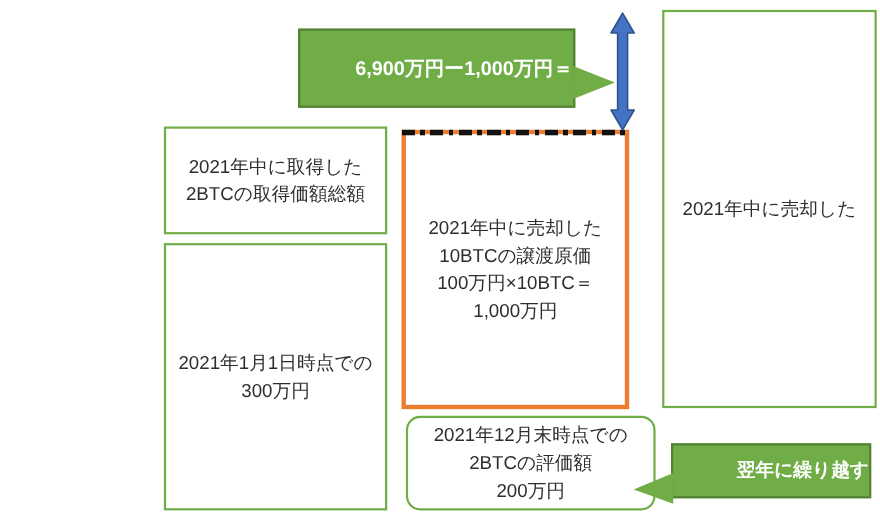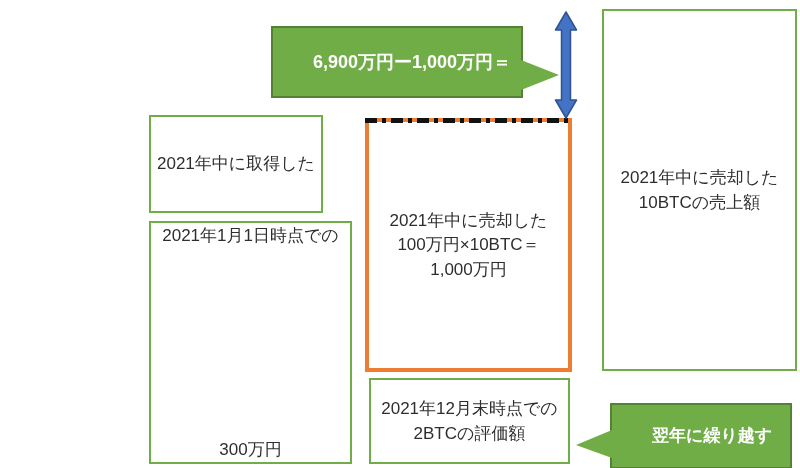--- a/index.html
+++ b/index.html
@@ -25,23 +25,23 @@
     flex-direction: column;
     justify-content: center;
     align-items: center;
     text-align: center;
     color: #2e2e2e;
     font-size: 17px;
     line-height: 1.5;
   }
   .gbox .bline { white-space: nowrap; }
 
-  #box-acquired       { left: 149px; top: 115px; width: 174px; height: 98px; }
-  #box-jan-valuation  { left: 149px; top: 221px; width: 203px; height: 243px; justify-content: space-between; }
-  #box-dec-valuation  { left: 369px; top: 378px; width: 201px; height: 86px; }
+  #box-acquired       { left: 149px; top: 115px; width: 203px; height: 98px; }
+  #box-jan-valuation  { left: 149px; top: 221px; width: 203px; height: 243px; }
+  #box-dec-valuation  { left: 369px; top: 378px; width: 227px; height: 86px; border-radius: 13px; }
   #box-sales          { left: 602px; top: 9px;   width: 195px; height: 362px; }
 
   
   #box-transfer-cost {
     left: 365px; top: 118px; width: 207px; height: 254px;
     border: 4px solid #ED7D31;
   }
   #box-transfer-cost .sub { font-size: 17px; line-height: 1.45; }
 
   
@@ -61,42 +61,42 @@
   .callout {
     position: absolute;
     box-sizing: border-box;
     background: #70AD47;
     border: 2px solid #548235;
     color: #ffffff;
     font-weight: bold;
     display: flex;
     flex-direction: column;
     justify-content: center;
-    align-items: flex-start;
+    align-items: flex-end;
     text-align: center;
     line-height: 1.35;
     z-index: 4;
     padding-left: 40px;
   }
   #callout-profit {
     left: 271px; top: 26px;
     width: 252px; height: 72px;
     font-size: 18px;
   }
   #callout-profit .pointer {
     position: absolute;
     right: -38px; top: 32px;
     width: 0; height: 0;
     border-top: 15px solid transparent;
     border-bottom: 15px solid transparent;
     border-left: 38px solid #70AD47;
   }
   #callout-carryover {
     left: 610px; top: 403px;
-    width: 182px; height: 66px;
+    width: 182px; height: 50px;
     font-size: 17px;
   }
   #callout-carryover .pointer {
     position: absolute;
     left: -36px; top: 25px;
     width: 0; height: 0;
     border-top: 15px solid transparent;
     border-bottom: 13px solid transparent;
     border-right: 36px solid #70AD47;
   }
@@ -110,42 +110,44 @@
     z-index: 6;
   }
 </style>
 </head>
 <body>
 
 <div class="canvas">
 
   <div class="gbox" id="box-acquired">
     <div class="bline">2021年中に取得した</div>
+    <div class="bline">2BTCの取得価額総額</div>
   </div>
 
   <div class="gbox" id="box-jan-valuation">
     <div class="bline">2021年1月1日時点での</div>
     <div class="bline">300万円</div>
   </div>
 
   <div class="gbox" id="box-transfer-cost">
     <div class="bline">2021年中に売却した</div>
+    <div class="bline">10BTCの譲渡原価</div>
     <div class="bline sub">100万円×10BTC＝</div>
     <div class="bline sub">1,000万円</div>
   </div>
   <div class="dashdot-line"></div>
 
   <div class="gbox" id="box-dec-valuation">
     <div class="bline">2021年12月末時点での</div>
     <div class="bline">2BTCの評価額</div>
+    <div class="bline">200万円</div>
   </div>
 
   <div class="gbox" id="box-sales">
     <div class="bline">2021年中に売却した</div>
-    <div class="bline">10BTCの売上額</div>
   </div>
 
   <div class="callout" id="callout-profit">
     <div class="bline">6,900万円ー1,000万円＝</div>
     <span class="pointer"></span>
   </div>
 
   <div class="callout" id="callout-carryover">
     <div class="bline">翌年に繰り越す</div>
     <span class="pointer"></span>

